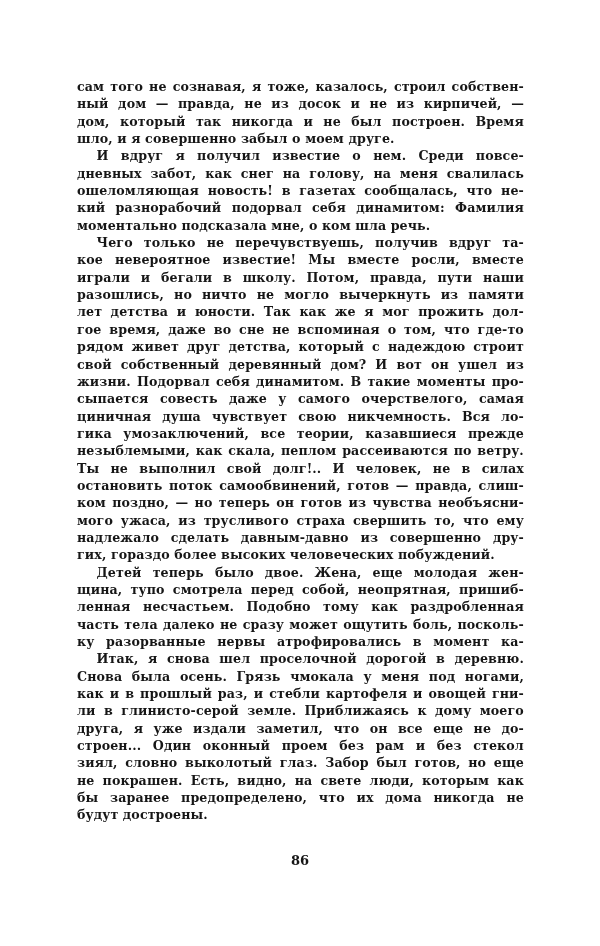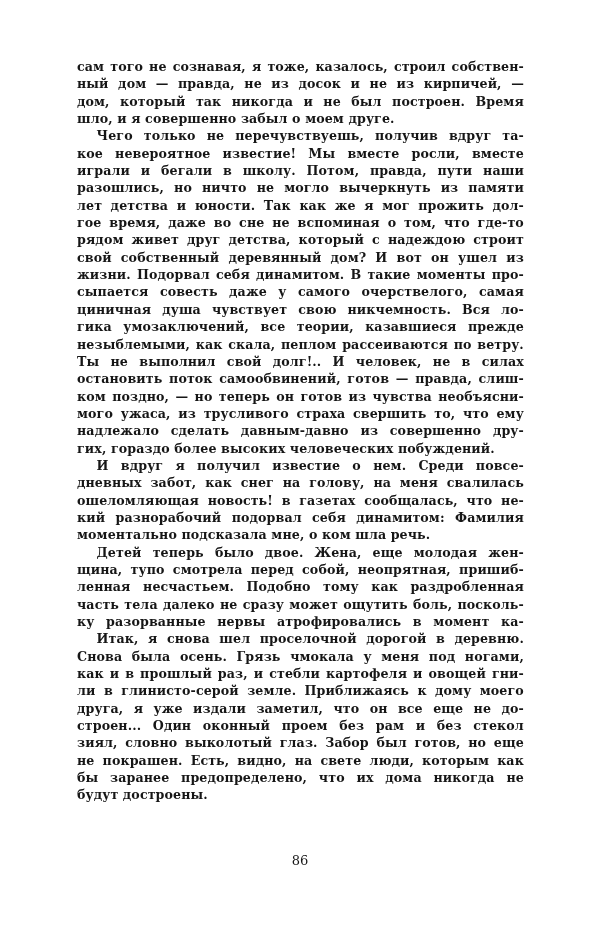--- a/index.html
+++ b/index.html
@@ -1,45 +1,52 @@
 <!DOCTYPE html>
 <html><head>
 <meta charset="utf-8">
 <style>
   html, body { margin: 0; padding: 0; }
   body {
     width: 600px; height: 946px; background: #ffffff; position: relative; overflow: hidden;
     font-family: "DejaVu Serif", "Liberation Serif", serif;
     color: #161616;
   }
-  .page { position: absolute; left: 77px; top: 58px; width: 447px; }
+  .page { position: absolute; left: 77px; top: 78px; width: 447px; }
   .line {
     display: block; height: 17.35px; line-height: 17.35px;
     font-size: 13.6px; white-space: nowrap;
     text-align: justify; text-align-last: justify;
     letter-spacing: 0.1px; font-weight: 600;
     transform: scaleX(0.93); transform-origin: left center; width: 107.5%;
   }
   .line.last { text-align-last: left; }
   .line.indent { text-indent: 21px; }
   .page-number {
     position: absolute; left: 0; width: 600px; top: 853px; text-align: center;
-    font-size: 13px; font-weight: 400;
+    font-size: 13px; font-weight: 700;
     font-family: "DejaVu Serif", "Liberation Serif", serif;
   }
 </style>
 </head>
 <body>
 
 <div class="page">
   <div>
     <span class="line">сам того не сознавая, я тоже, казалось, строил собствен-</span>
     <span class="line">ный дом — правда, не из досок и не из кирпичей, —</span>
     <span class="line">дом, который так никогда и не был построен. Время</span>
     <span class="line last">шло, и я совершенно забыл о моем друге.</span>
+  </div>
+  <div>
+    <span class="line indent">И вдруг я получил известие о нем. Среди повсе-</span>
+    <span class="line">дневных забот, как снег на голову, на меня свалилась</span>
+    <span class="line">ошеломляющая новость! в газетах сообщалась, что не-</span>
+    <span class="line">кий разнорабочий подорвал себя динамитом: Фамилия</span>
+    <span class="line last">моментально подсказала мне, о ком шла речь.</span>
   </div>
   <div>
     <span class="line indent">Чего только не перечувствуешь, получив вдруг та-</span>
     <span class="line">кое невероятное известие! Мы вместе росли, вместе</span>
     <span class="line">играли и бегали в школу. Потом, правда, пути наши</span>
     <span class="line">разошлись, но ничто не могло вычеркнуть из памяти</span>
     <span class="line">лет детства и юности. Так как же я мог прожить дол-</span>
     <span class="line">гое время, даже во сне не вспоминая о том, что где-то</span>
     <span class="line">рядом живет друг детства, который с надеждою строит</span>
     <span class="line">свой собственный деревянный дом? И вот он ушел из</span>
@@ -47,27 +54,20 @@
     <span class="line">сыпается совесть даже у самого очерствелого, самая</span>
     <span class="line">циничная душа чувствует свою никчемность. Вся ло-</span>
     <span class="line">гика умозаключений, все теории, казавшиеся прежде</span>
     <span class="line">незыблемыми, как скала, пеплом рассеиваются по ветру.</span>
     <span class="line">Ты не выполнил свой долг!.. И человек, не в силах</span>
     <span class="line">остановить поток самообвинений, готов — правда, слиш-</span>
     <span class="line">ком поздно, — но теперь он готов из чувства необъясни-</span>
     <span class="line">мого ужаса, из трусливого страха свершить то, что ему</span>
     <span class="line">надлежало сделать давным-давно из совершенно дру-</span>
     <span class="line last">гих, гораздо более высоких человеческих побуждений.</span>
-  </div>
-  <div>
-    <span class="line indent">И вдруг я получил известие о нем. Среди повсе-</span>
-    <span class="line">дневных забот, как снег на голову, на меня свалилась</span>
-    <span class="line">ошеломляющая новость! в газетах сообщалась, что не-</span>
-    <span class="line">кий разнорабочий подорвал себя динамитом: Фамилия</span>
-    <span class="line last">моментально подсказала мне, о ком шла речь.</span>
   </div>
   <div>
     <span class="line indent">Детей теперь было двое. Жена, еще молодая жен-</span>
     <span class="line">щина, тупо смотрела перед собой, неопрятная, пришиб-</span>
     <span class="line">ленная несчастьем. Подобно тому как раздробленная</span>
     <span class="line">часть тела далеко не сразу может ощутить боль, посколь-</span>
     <span class="line">ку разорванные нервы атрофировались в момент ка-</span>
   </div>
   <div>
     <span class="line indent">Итак, я снова шел проселочной дорогой в деревню.</span>

